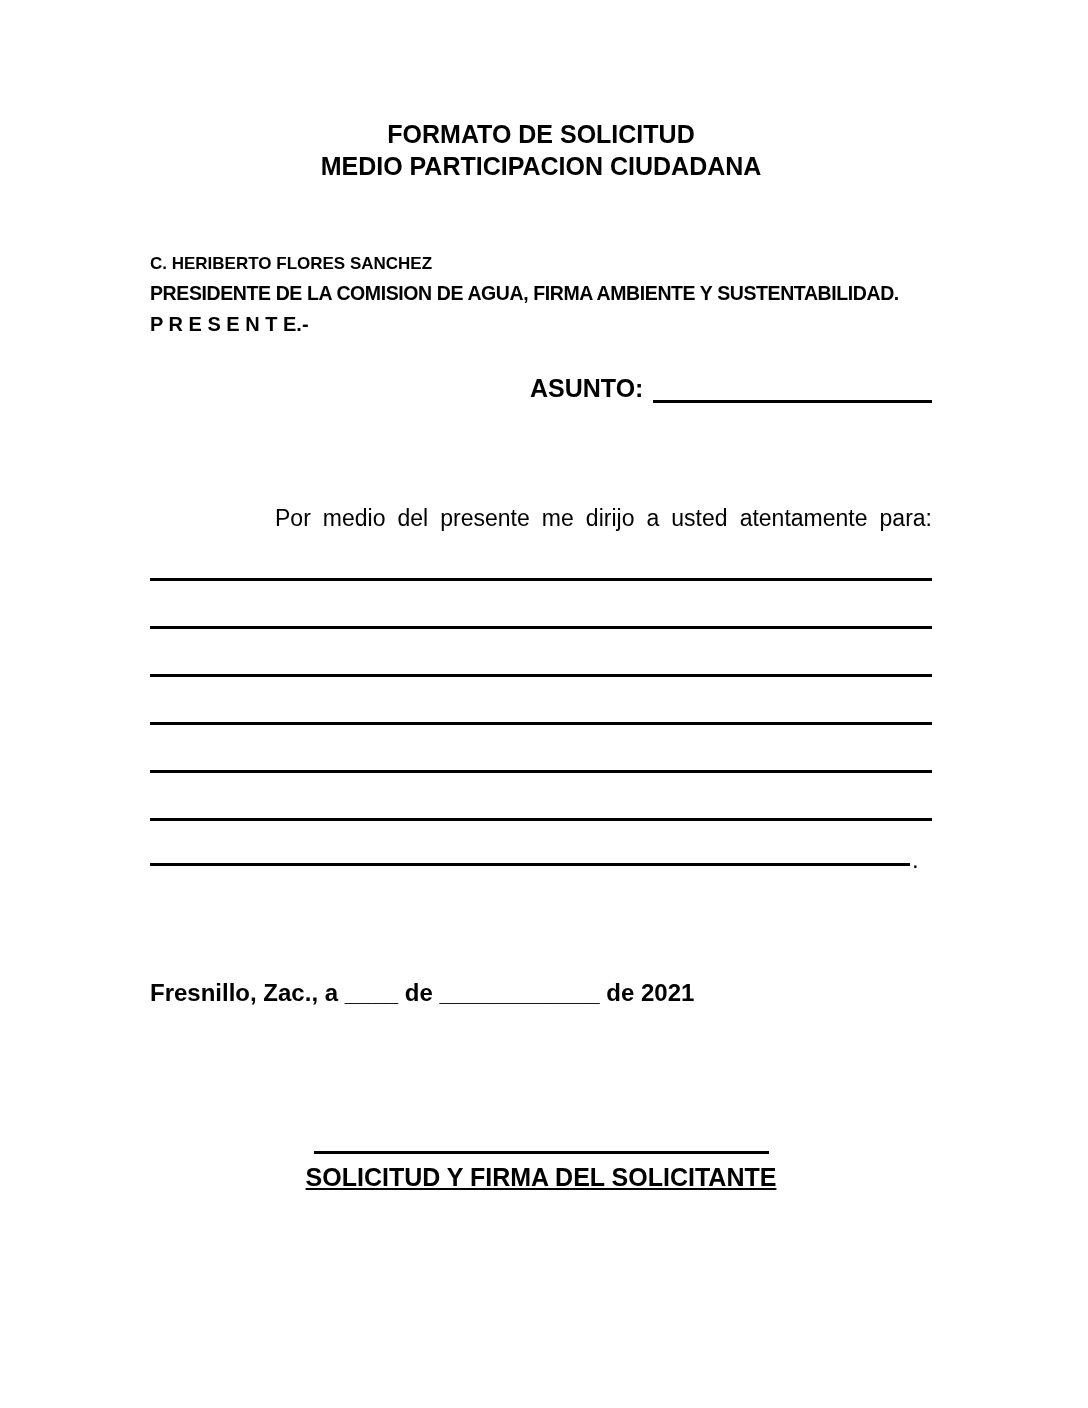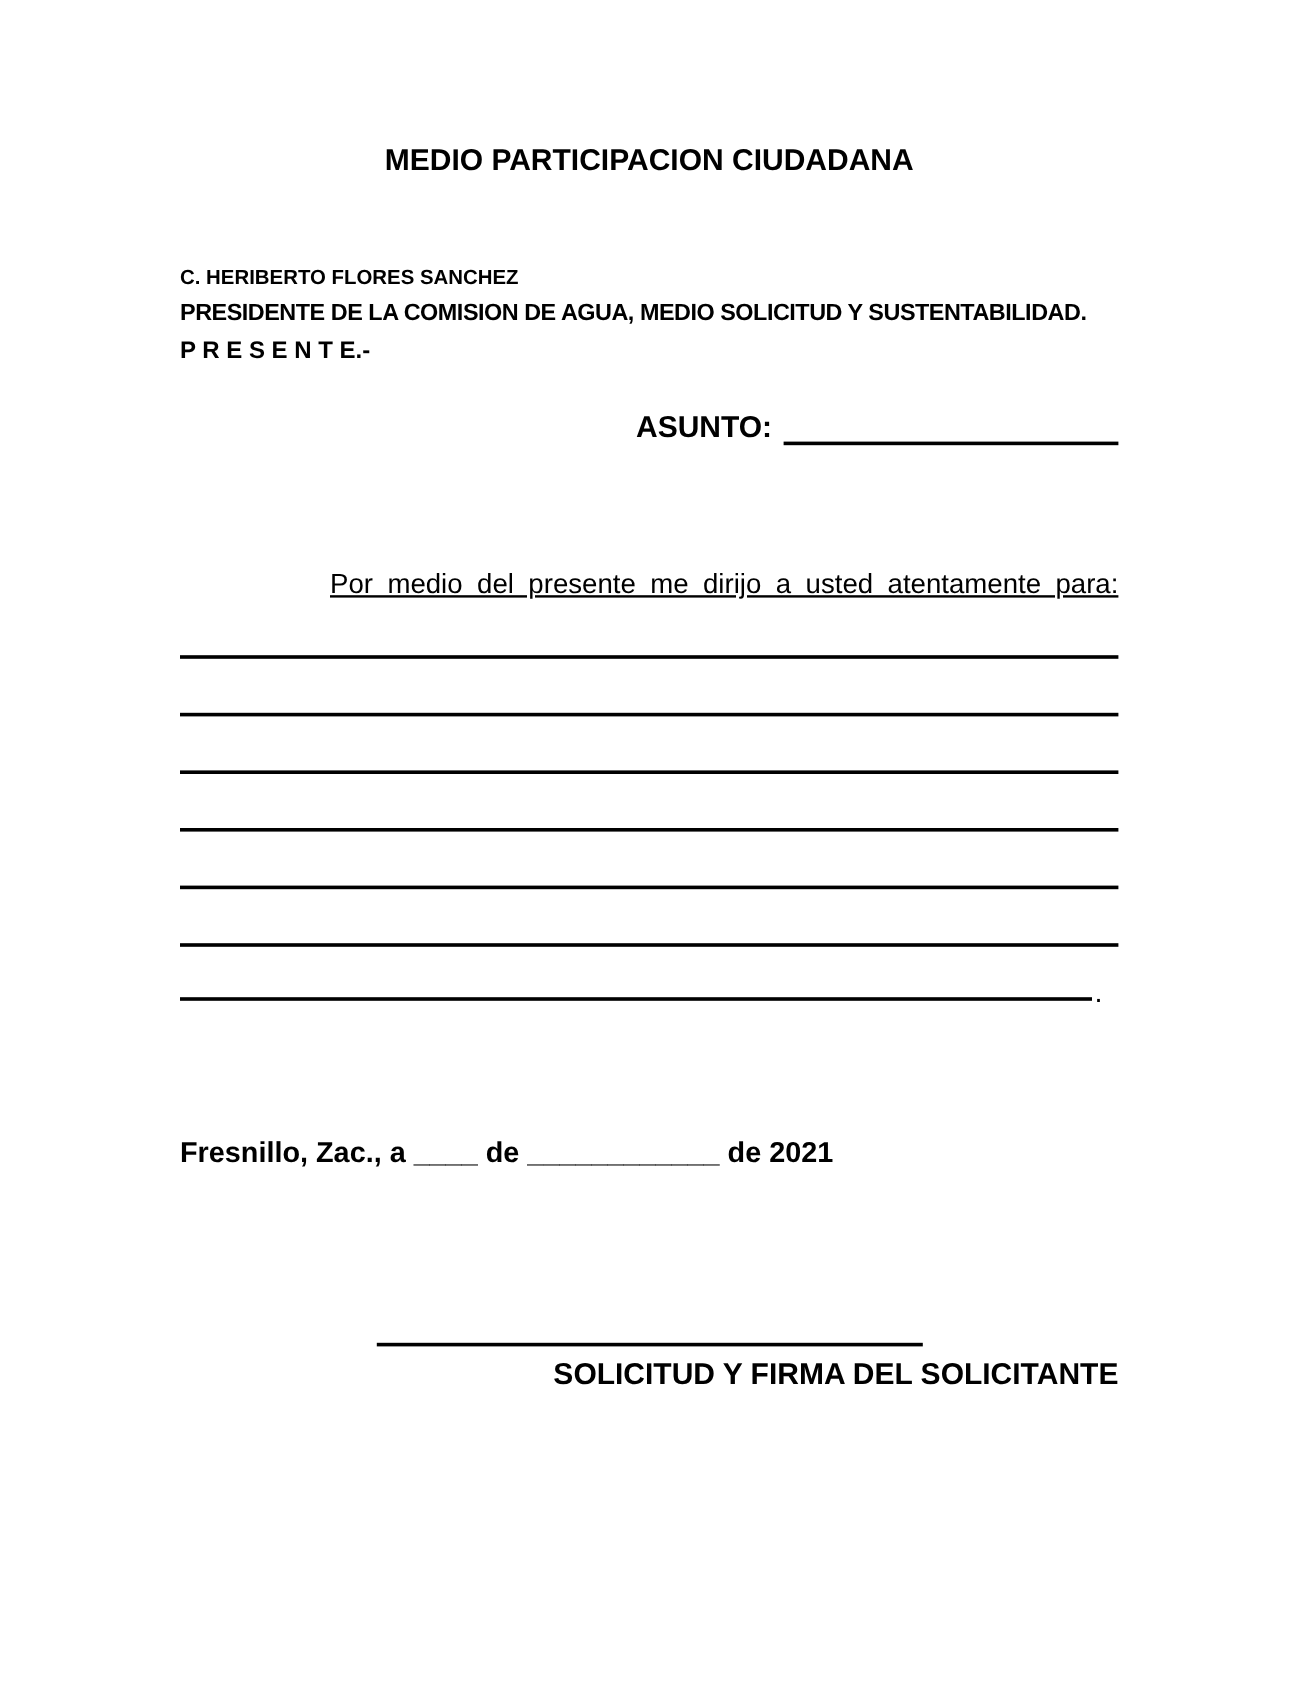--- a/index.html
+++ b/index.html
@@ -69,21 +69,20 @@
     height: 30px;
   }
 
   .body-intro {
     margin-top: 100px;
     font-size: 23px;
     line-height: 30px;
     text-indent: 125px;
     text-align: justify;
     text-align-last: justify;
-    text-decoration: underline;
   }
 
   .ruled-lines {
     margin-top: 0;
   }
   .ruled-line {
     height: 45px;
     border-bottom: 3px solid #000;
   }
   .ruled-line-last-row {
@@ -106,47 +105,49 @@
     margin-top: 112px;
     text-align: left;
     font-weight: bold;
     font-size: 24px;
     line-height: 30px;
     white-space: nowrap;
   }
 
   .signature-block {
     margin-top: 143px;
-    text-align: right;
+    text-align: center;
+    text-decoration: underline;
   }
   .signature-line {
     width: 455px;
     margin: 0 auto;
     border-bottom: 3px solid #000;
     height: 0;
   }
   .signature-caption {
     margin-top: 8px;
     font-weight: bold;
     font-size: 25px;
     line-height: 30px;
   }
 </style>
 </head>
 <body>
 
 <div class="page">
 
   <div class="title-block">
+    <div>FORMATO DE SOLICITUD</div>
     <div>MEDIO PARTICIPACION CIUDADANA</div>
   </div>
 
   <div class="addressee-block">
     <div class="addressee-name">C. HERIBERTO FLORES SANCHEZ</div>
-    <div class="addressee-position">PRESIDENTE DE LA COMISION DE AGUA, MEDIO SOLICITUD Y SUSTENTABILIDAD.</div>
+    <div class="addressee-position">PRESIDENTE DE LA COMISION DE AGUA, FIRMA AMBIENTE Y SUSTENTABILIDAD.</div>
     <div class="addressee-salutation">P R E S E N T E.-</div>
   </div>
 
   <div class="subject-row">
     <span class="subject-label">ASUNTO:</span>
     <span class="subject-blank"></span>
   </div>
 
   <div class="body-intro">Por medio del presente me dirijo a usted atentamente para:</div>
 

